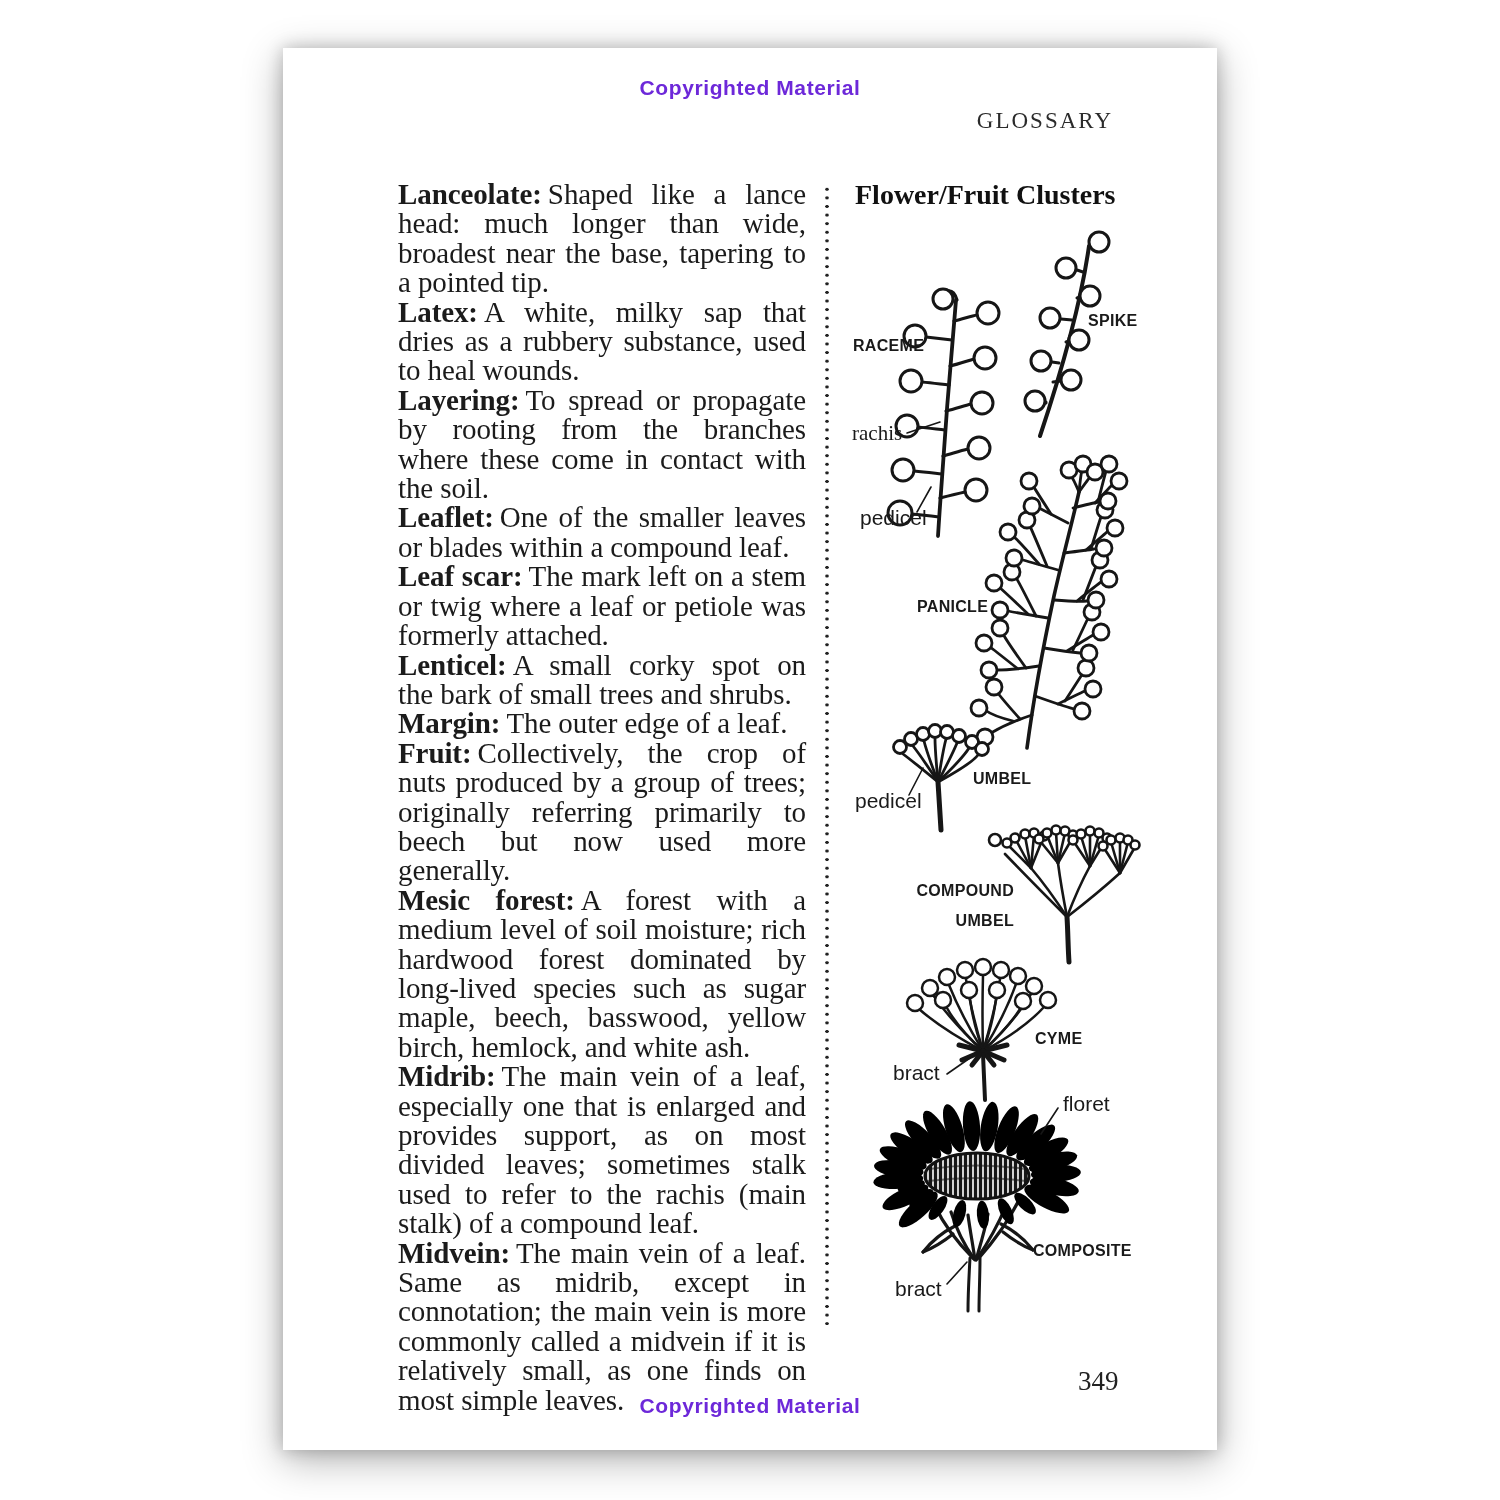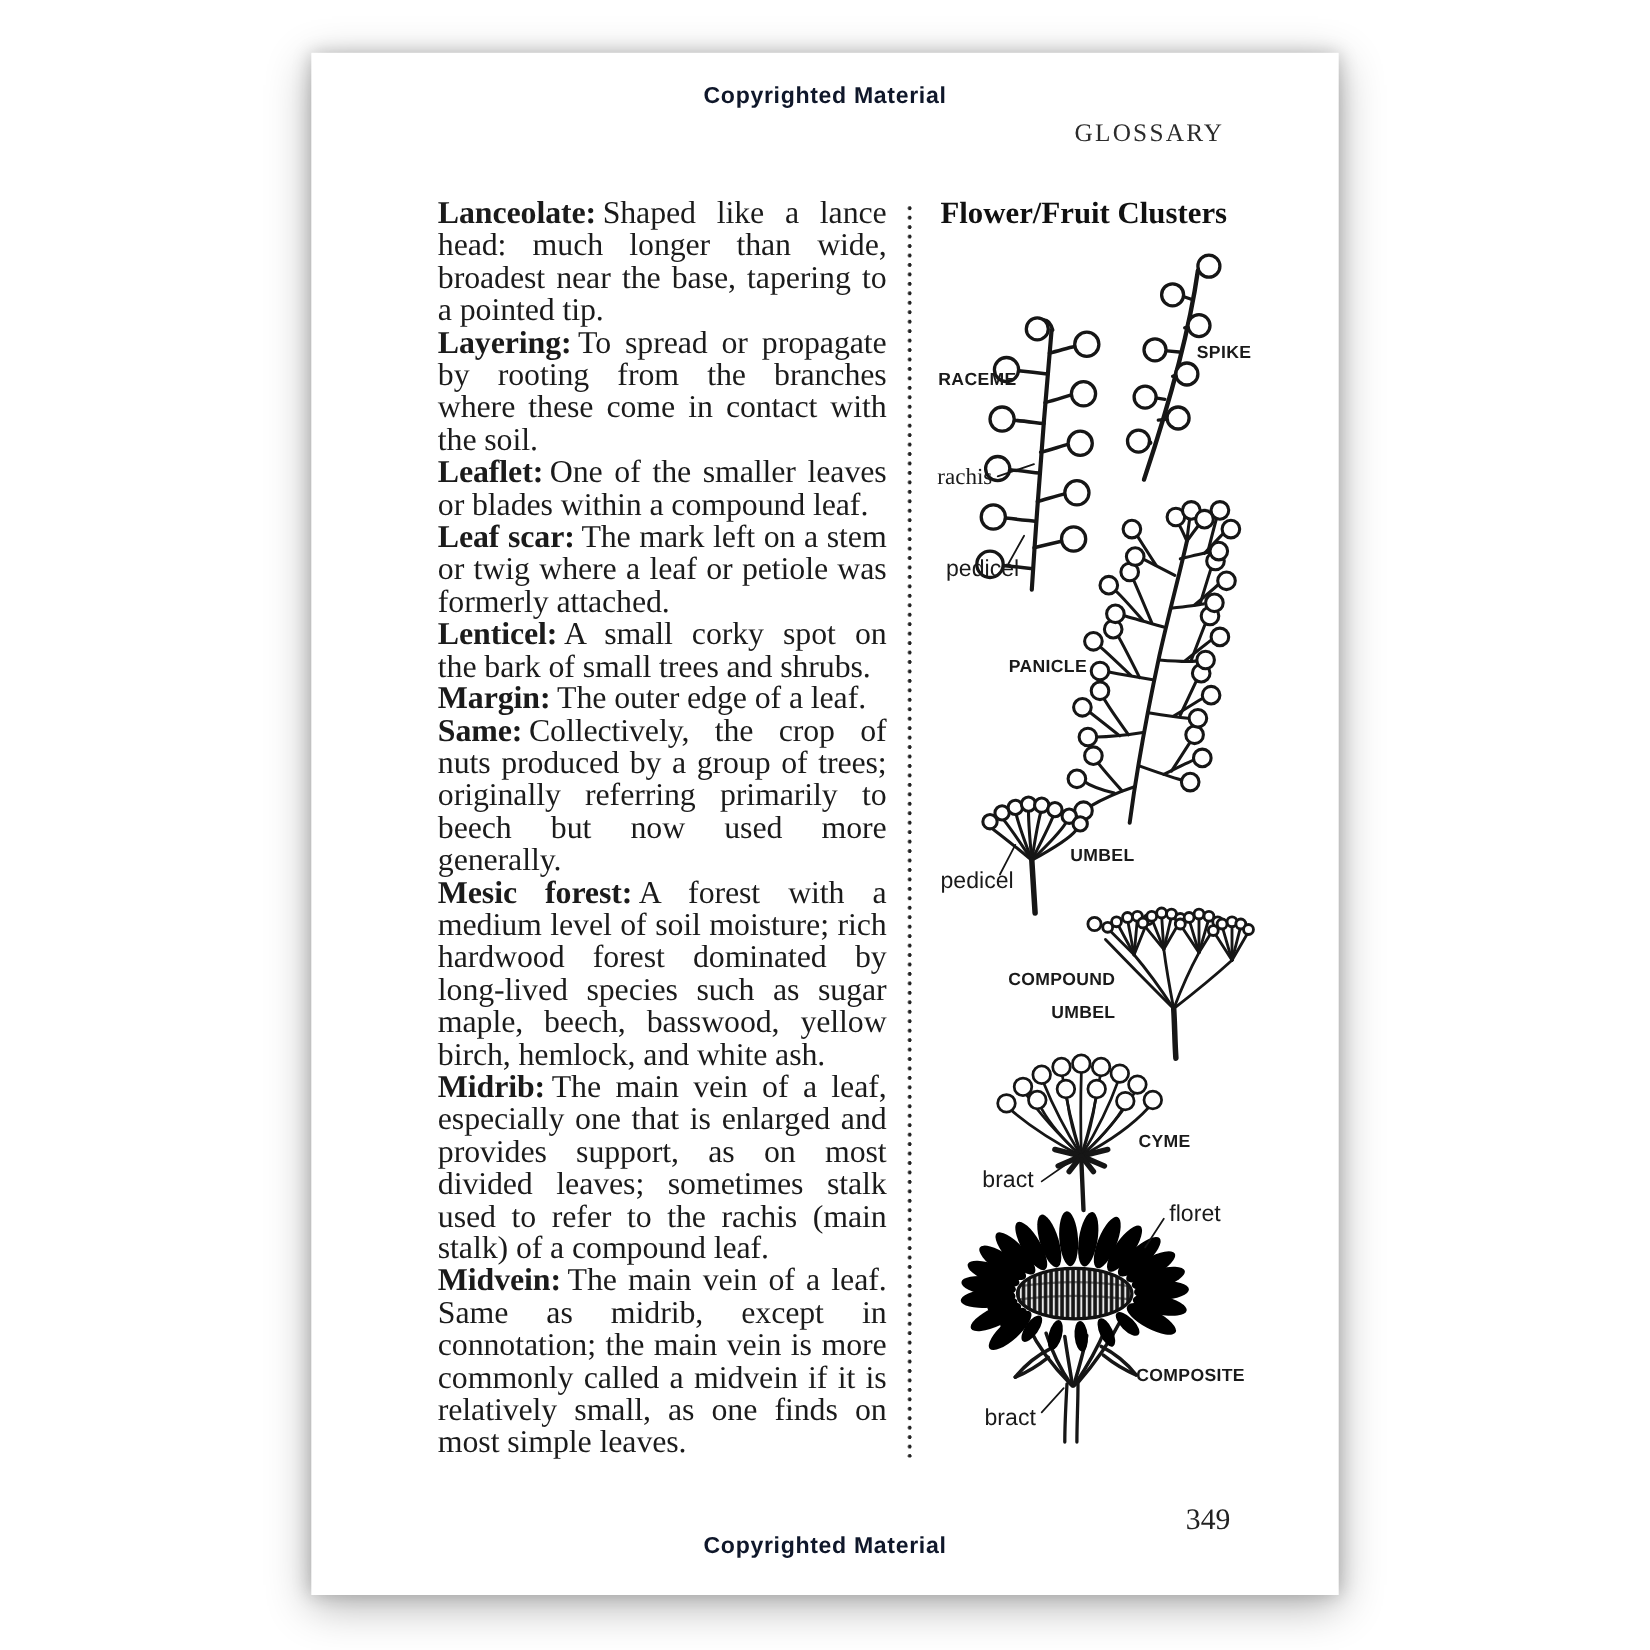--- a/index.html
+++ b/index.html
@@ -2,21 +2,21 @@
 <html><head>
 <meta charset="utf-8">
 <style>
   html,body{margin:0;padding:0;background:#ffffff;}
   .canvas{position:relative;width:1500px;height:1500px;background:#ffffff;overflow:hidden;
           font-family:"Liberation Serif", serif;}
   .book-page{position:absolute;left:283px;top:48px;width:934px;height:1402px;background:#ffffff;
              box-shadow:0 0 16px rgba(0,0,0,0.22), 0 10px 38px rgba(0,0,0,0.30);}
   .copyright{position:absolute;left:0;width:100%;text-align:center;
              font-family:"Liberation Sans", sans-serif;font-weight:bold;
-             font-size:21px;color:#0f172a;letter-spacing:0.6px;}
+             font-size:21px;color:#6d28d9;letter-spacing:0.6px;}
   .copyright.top{top:28px;}
   .copyright.bottom{top:1346px;}
   .running-head{position:absolute;top:60px;right:104px;font-size:23px;letter-spacing:2px;
                 color:#2b2b2b;}
   .glossary-col{position:absolute;left:115px;top:132px;width:408px;
                 font-size:29px;line-height:29.4px;text-align:justify;color:#1b1b1b;
                 letter-spacing:-0.1px;}
   .glossary-col p{margin:0;}
   .glossary-col b{margin-right:6px;}
   .dotted-rule{position:absolute;left:542px;top:137px;width:4px;height:1140px;
@@ -39,26 +39,27 @@
 
 <div class="canvas">
   <div class="book-page">
 
     <div class="copyright top">Copyrighted Material</div>
 
     <div class="running-head">GLOSSARY</div>
 
     <div class="glossary-col">
       <p class="entry"><b>Lanceolate:</b><span>Shaped like a lance head: much longer than wide, broadest near the base, tapering to a pointed tip.</span></p>
+      <p class="entry"><b>Latex:</b><span>A white, milky sap that dries as a rubbery substance, used to heal wounds.</span></p>
       <p class="entry"><b>Layering:</b><span>To spread or propagate by rooting from the branches where these come in contact with the soil.</span></p>
       <p class="entry"><b>Leaflet:</b><span>One of the smaller leaves or blades within a compound leaf.</span></p>
       <p class="entry"><b>Leaf scar:</b><span>The mark left on a stem or twig where a leaf or petiole was formerly attached.</span></p>
       <p class="entry"><b>Lenticel:</b><span>A small corky spot on the bark of small trees and shrubs.</span></p>
       <p class="entry"><b>Margin:</b><span>The outer edge of a leaf.</span></p>
-      <p class="entry"><b>Same:</b><span>Collectively, the crop of nuts produced by a group of trees; originally referring primarily to beech but now used more generally.</span></p>
+      <p class="entry"><b>Fruit:</b><span>Collectively, the crop of nuts produced by a group of trees; originally referring primarily to beech but now used more generally.</span></p>
       <p class="entry"><b>Mesic forest:</b><span>A forest with a medium level of soil moisture; rich hardwood forest dominated by long-lived species such as sugar maple, beech, basswood, yellow birch, hemlock, and white ash.</span></p>
       <p class="entry"><b>Midrib:</b><span>The main vein of a leaf, especially one that is enlarged and provides support, as on most divided leaves; sometimes stalk used to refer to the rachis (main stalk) of a compound leaf.</span></p>
       <p class="entry"><b>Midvein:</b><span>The main vein of a leaf. Same as midrib, except in connotation; the main vein is more commonly called a midvein if it is relatively small, as one finds on most simple leaves.</span></p>
     </div>
 
     <div class="dotted-rule"></div>
 
     <div class="fig-title">Flower/Fruit Clusters</div>
 
     <svg class="fig-art" width="300" height="1125" viewBox="0 0 300 1125">

